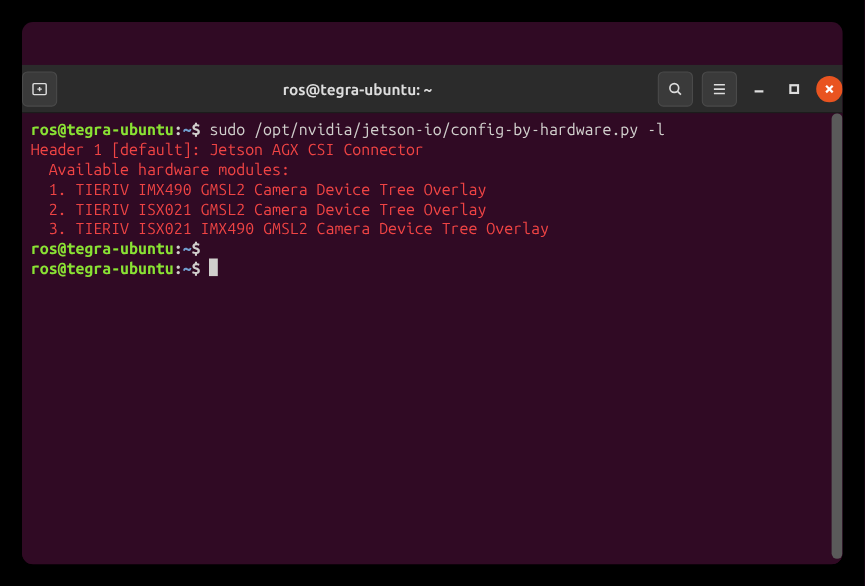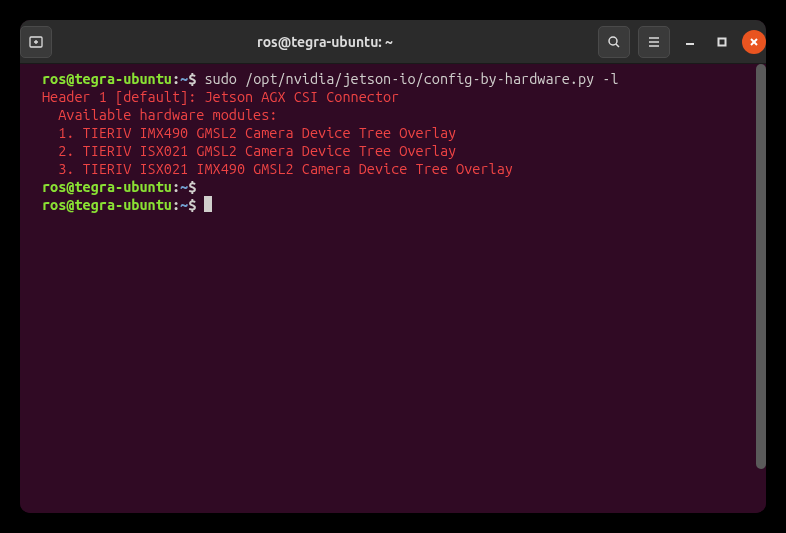--- a/index.html
+++ b/index.html
@@ -27,20 +27,21 @@
       flex-direction: column;
       box-shadow: 0 0 0 1px rgba(0,0,0,0.5);
     }
     .titlebar {
       height: 44px;
       background: #2b2b2b;
       display: flex;
       align-items: center;
       padding: 0 0;
       border-bottom: 1px solid #1a1a1a;
+      margin-top: 39px;
     }
     .titlebar-left {
       display: flex;
       align-items: center;
       gap: 6px;
     }
     .titlebar-center {
       flex: 1;
       text-align: center;
       color: #ddd;
@@ -88,21 +89,21 @@
     }
     .window-ctrl.close {
       background: #e95420;
     }
     .window-ctrl.close svg {
       stroke: #fff;
     }
     .terminal-body {
       flex: 1;
       background: #300a24;
-      padding: 6px 22px;
+      padding: 6px 8px;
       overflow: hidden;
       position: relative;
     }
     .terminal-content {
       font-size: 14.5px;
       line-height: 18px;
       letter-spacing: 0;
       white-space: pre;
       color: #d0cfcc;
     }

